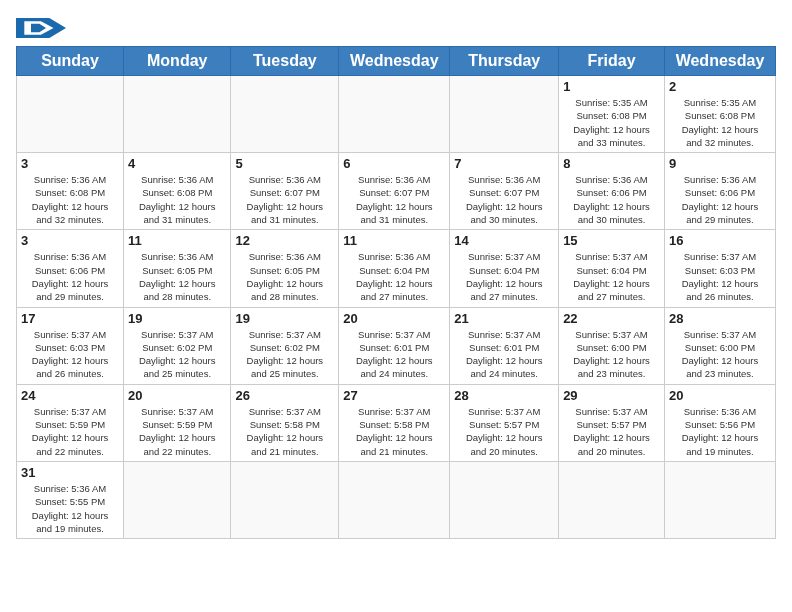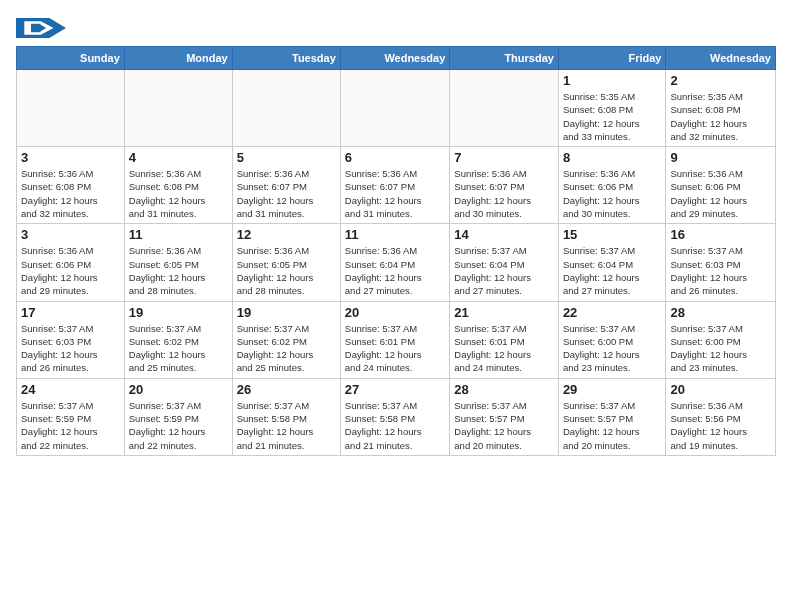--- a/index.html
+++ b/index.html
@@ -47,25 +47,25 @@
       color: #555;
     }
     .calendar {
       width: 100%;
       border-collapse: collapse;
       border: 1px solid #bbb;
     }
     .calendar th {
       background: #3d7ebf;
       color: #fff;
-      font-size: 11px;
+      font-size: 16px;
       font-weight: bold;
       padding: 5px 4px;
       border: 1px solid #2d6aad;
-      text-align: right;
+      text-align: center;
     }
     .calendar td {
       border: 1px solid #ccc;
       vertical-align: top;
       padding: 3px 4px;
       width: 113px;
       min-height: 70px;
       font-size: 10px;
       color: #333;
       background: #fff;
@@ -77,20 +77,21 @@
       font-size: 13px;
       font-weight: bold;
       color: #222;
       display: block;
       margin-bottom: 2px;
     }
     .day-info {
       font-size: 9.5px;
       color: #333;
       line-height: 1.4;
+      text-align: center;
     }
     tr.week-row td {
       height: 72px;
     }
   </style>
 </head>
 <body>
 
 <div class="header-area">
   <div class="logo">
@@ -341,14 +342,29 @@
 and 20 minutes.</div>
         </td>
         <td>
           <span class="day-number">20</span>
           <div class="day-info" style="white-space: pre-line;">Sunrise: 5:36 AM
 Sunset: 5:56 PM
 Daylight: 12 hours
 and 19 minutes.</div>
         </td>
       </tr>
+      <tr class="week-row">
+        <td>
+          <span class="day-number">31</span>
+          <div class="day-info" style="white-space: pre-line;">Sunrise: 5:36 AM
+Sunset: 5:55 PM
+Daylight: 12 hours
+and 19 minutes.</div>
+        </td>
+        <td class="empty"></td>
+        <td class="empty"></td>
+        <td class="empty"></td>
+        <td class="empty"></td>
+        <td class="empty"></td>
+        <td class="empty"></td>
+      </tr>
     </tbody>
 </table>
 
 </body></html>

